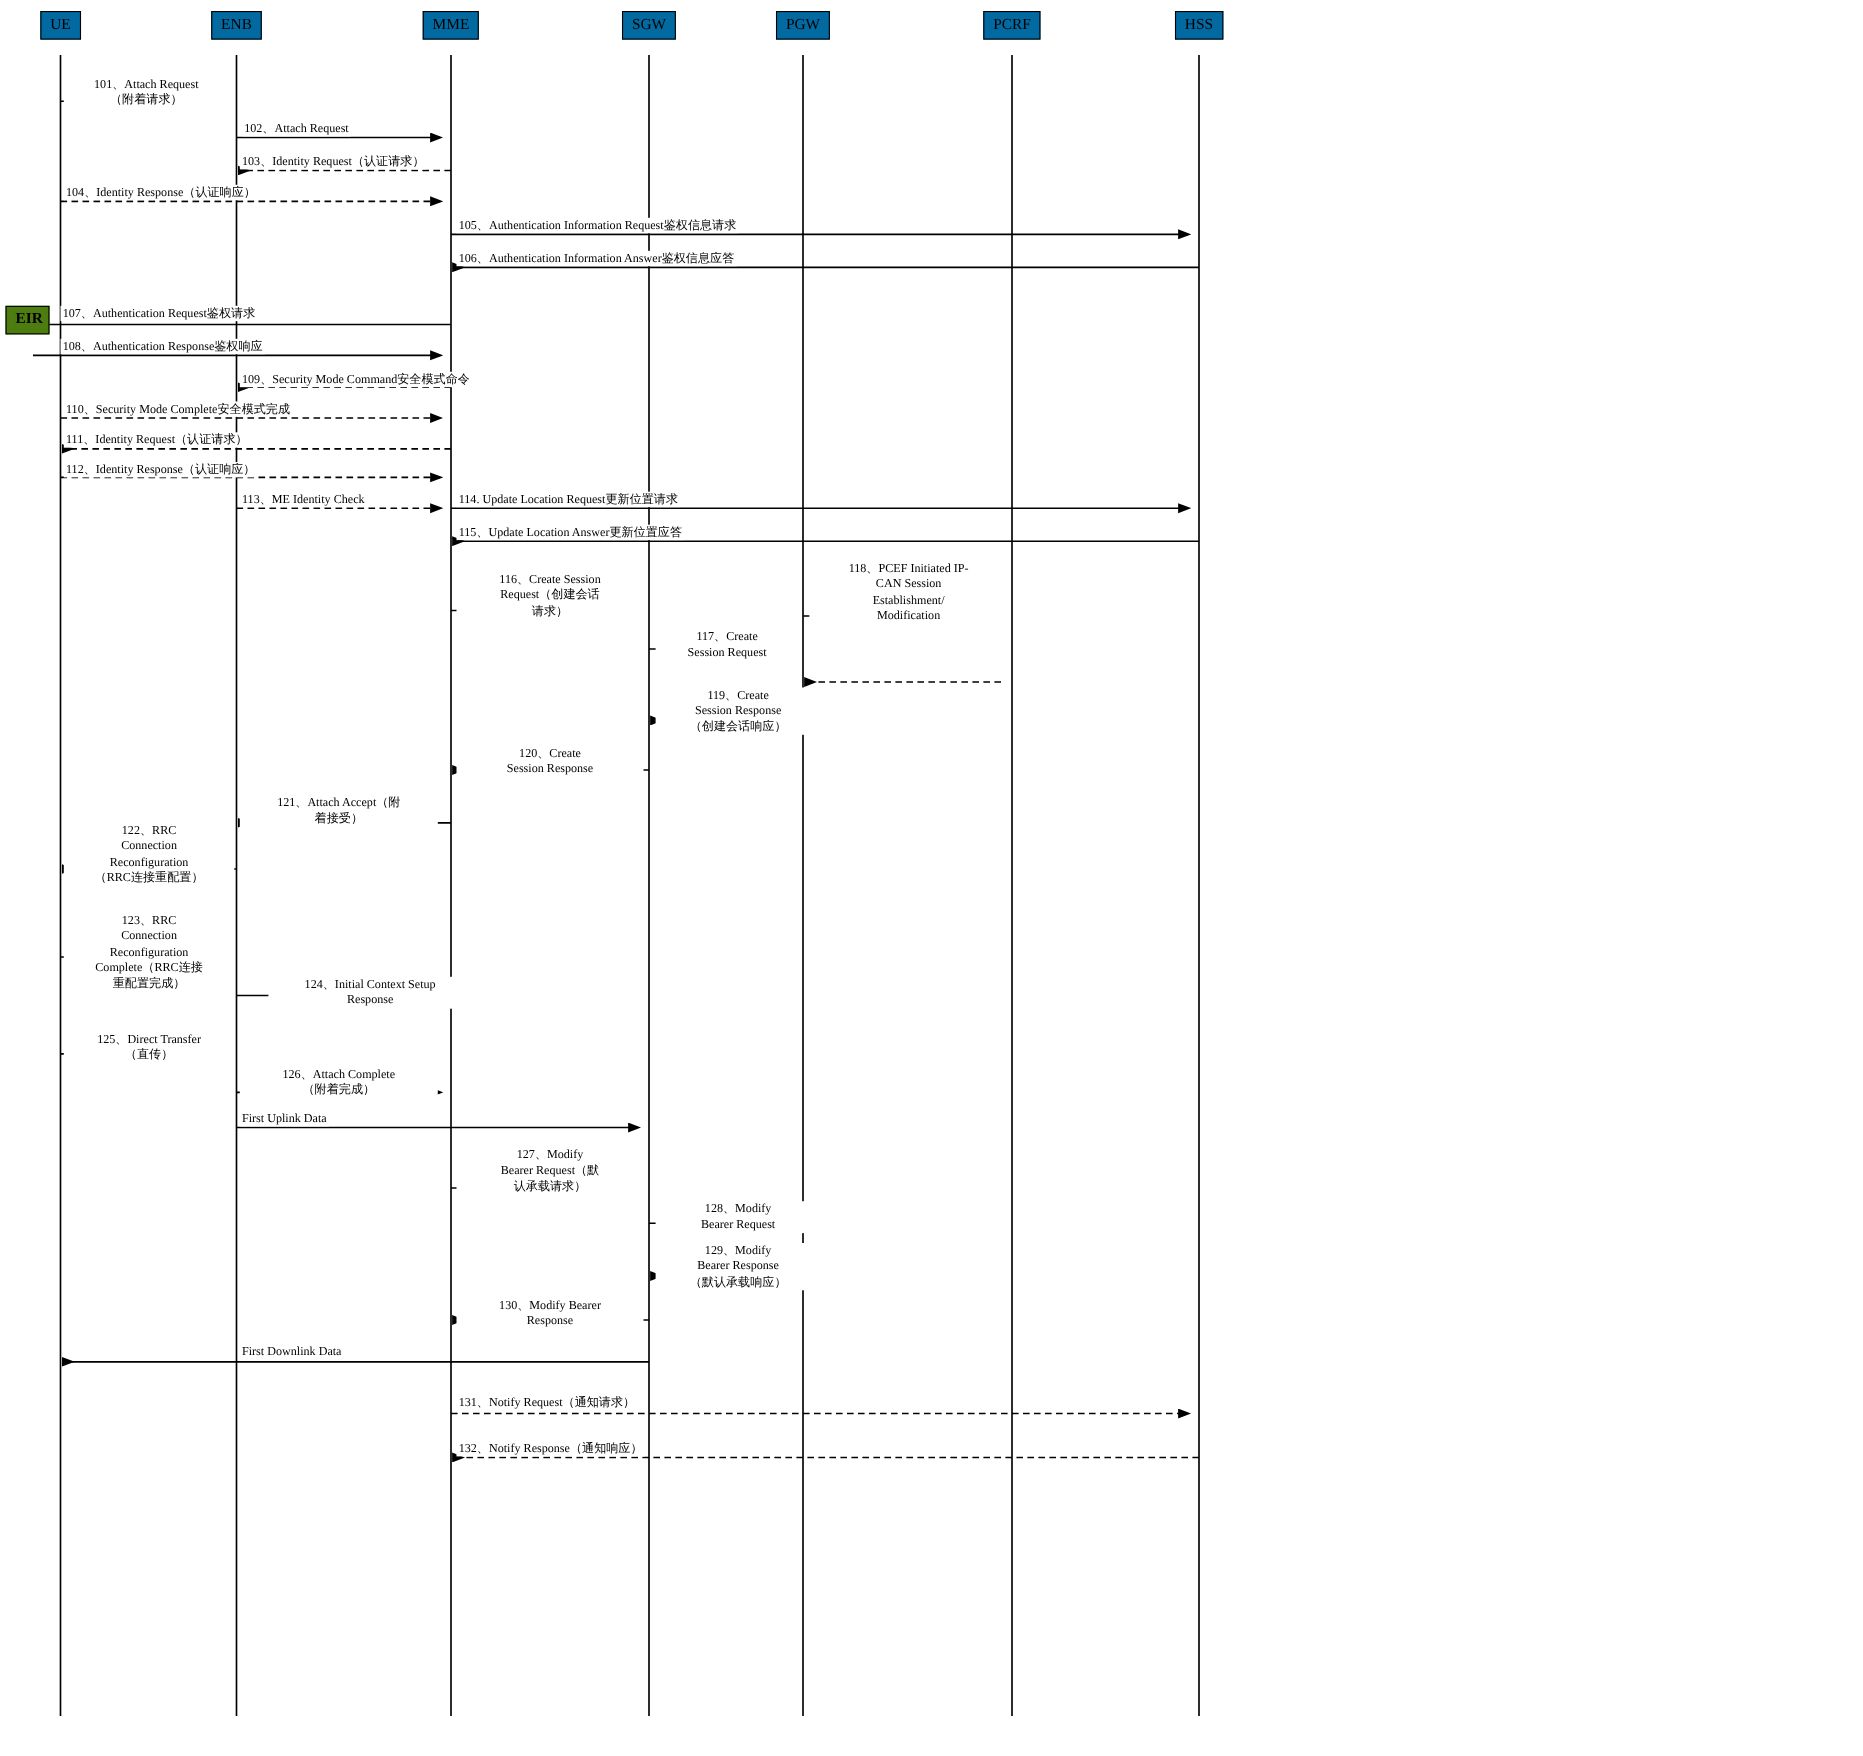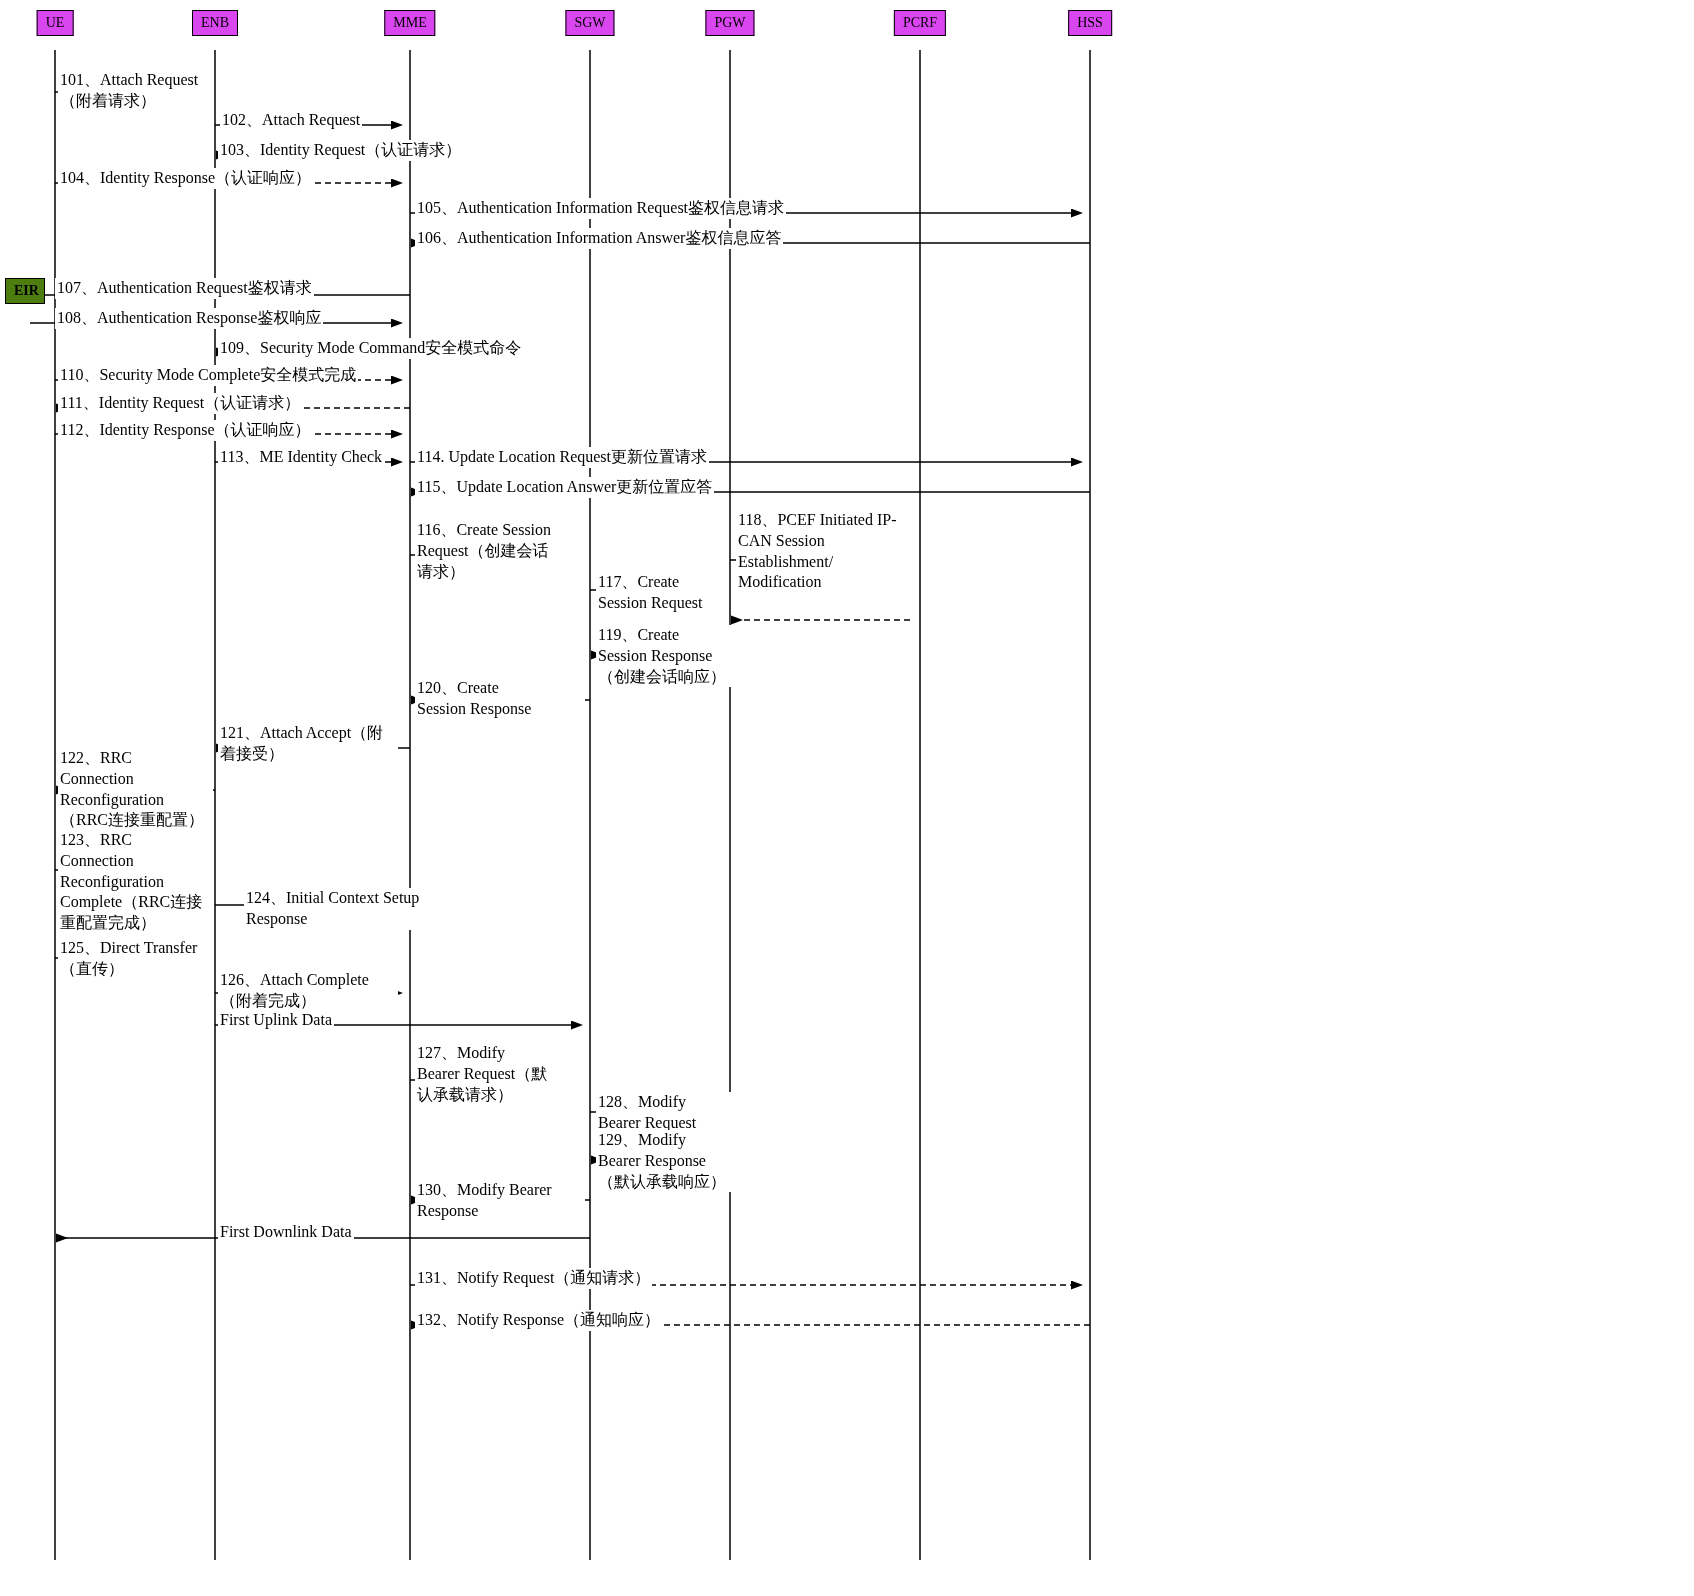--- a/index.html
+++ b/index.html
@@ -15,45 +15,46 @@
     #diagram-container {
       position: relative;
       width: 1694px;
       height: 1596px;
     }
     
     .entity-box {
       position: absolute;
       top: 10px;
       border: 1px solid #000;
-      background: #d946ef;
+      background: #0369a1;
       text-align: center;
       padding: 4px 8px;
       font-weight: normal;
       font-size: 14px;
       transform: translateX(-50%);
       white-space: nowrap;
     }
     
     .eir-box {
       position: absolute;
       border: 1px solid #000;
       background: #4d7c0f;
       text-align: center;
       padding: 4px 8px;
       font-size: 14px;
       font-weight: bold;
     }
     
     .msg-label {
       position: absolute;
-      font-size: 16px;
+      font-size: 11px;
       line-height: 1.3;
       background: #fff;
       padding: 0 2px;
+      text-align: center;
     }
     
     svg.arrows {
       position: absolute;
       top: 0;
       left: 0;
       width: 1694px;
       height: 1596px;
       pointer-events: none;
     }

